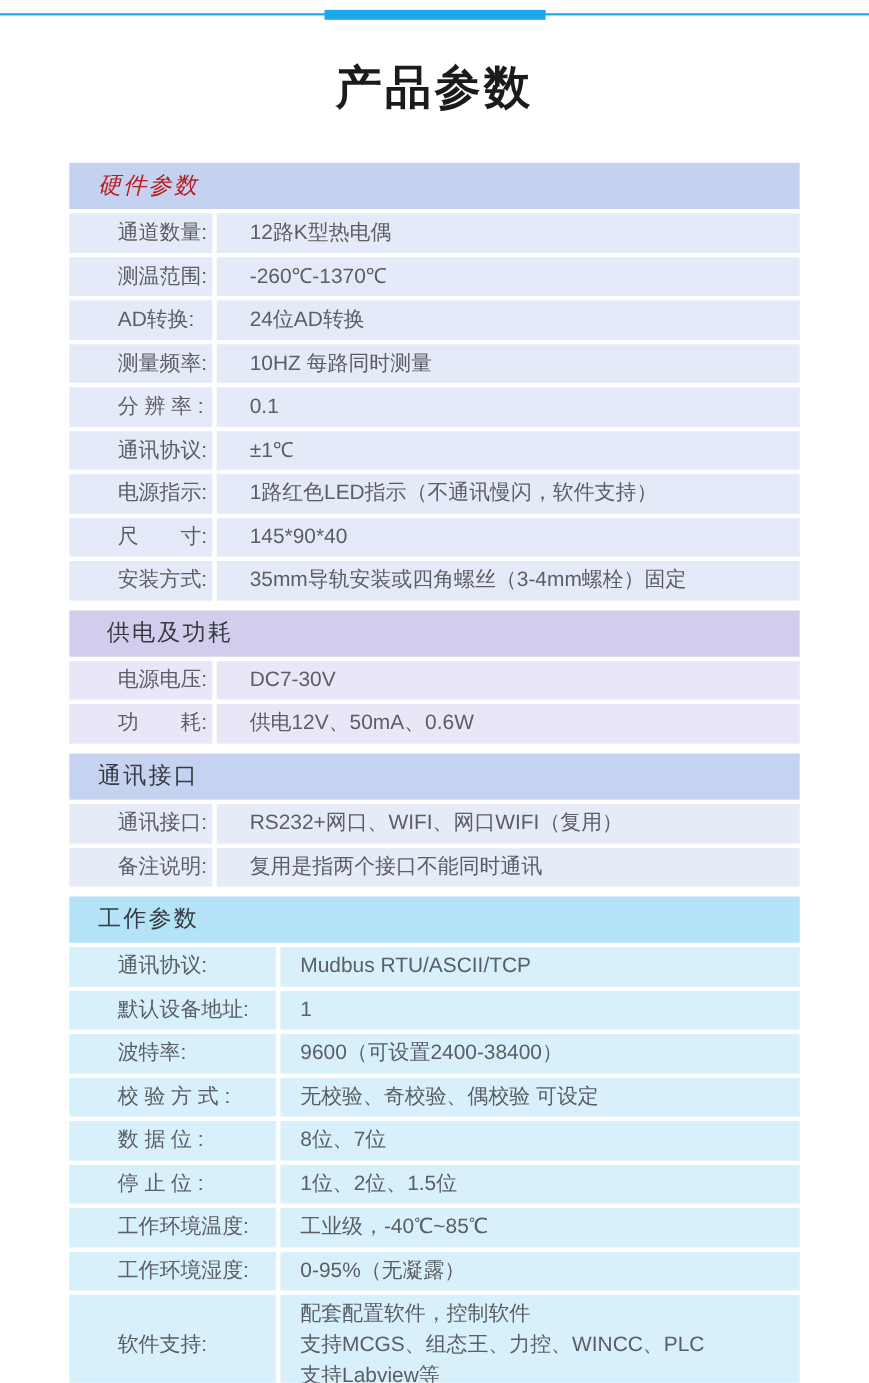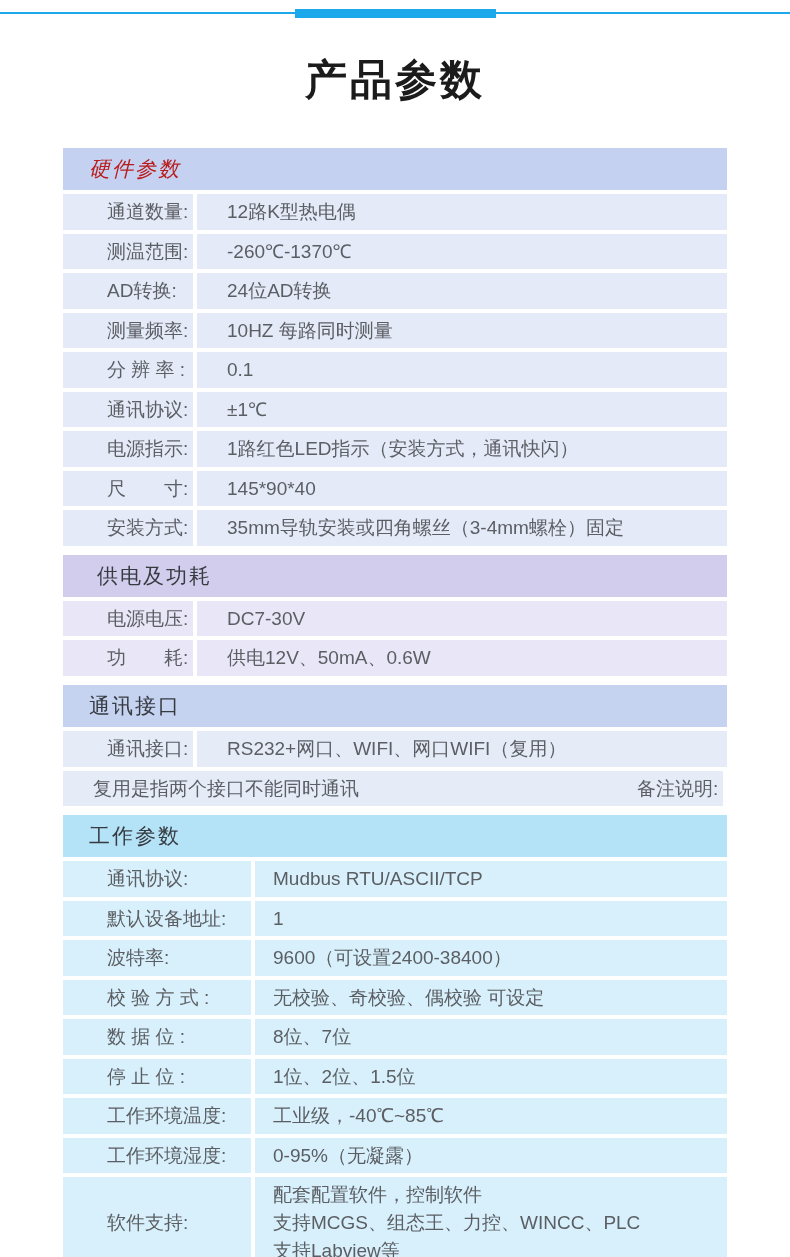--- a/index.html
+++ b/index.html
@@ -110,21 +110,21 @@
     <div class="spec-row">
       <div class="cell label">分 辨 率 :</div>
       <div class="cell value">0.1</div>
     </div>
     <div class="spec-row">
       <div class="cell label">通讯协议:</div>
       <div class="cell value">±1℃</div>
     </div>
     <div class="spec-row">
       <div class="cell label">电源指示:</div>
-      <div class="cell value">1路红色LED指示（安装方式，通讯快闪）</div>
+      <div class="cell value">1路红色LED指示（不通讯慢闪，软件支持）</div>
     </div>
     <div class="spec-row">
       <div class="cell label">尺　　寸:</div>
       <div class="cell value">145*90*40</div>
     </div>
     <div class="spec-row">
       <div class="cell label">安装方式:</div>
       <div class="cell value">35mm导轨安装或四角螺丝（3-4mm螺栓）固定</div>
     </div>
   </section>
@@ -141,22 +141,22 @@
     </div>
   </section>
 
   <section class="spec-section" style="--header-bg: #C6D3F0; --row-bg: #E6EBF8;">
     <div class="section-header" style="color: rgb(54, 59, 66);">通讯接口</div>
     <div class="spec-row">
       <div class="cell label">通讯接口:</div>
       <div class="cell value">RS232+网口、WIFI、网口WIFI（复用）</div>
     </div>
     <div class="spec-row">
+      <div class="cell label">备注说明:</div>
       <div class="cell value">复用是指两个接口不能同时通讯</div>
-      <div class="cell label">备注说明:</div>
     </div>
   </section>
 
   <section class="spec-section wide" style="--header-bg: #B4E2F6; --row-bg: #D7F0FB;">
     <div class="section-header" style="color: rgb(54, 59, 66);">工作参数</div>
     <div class="spec-row">
       <div class="cell label">通讯协议:</div>
       <div class="cell value">Mudbus RTU/ASCII/TCP</div>
     </div>
     <div class="spec-row">

